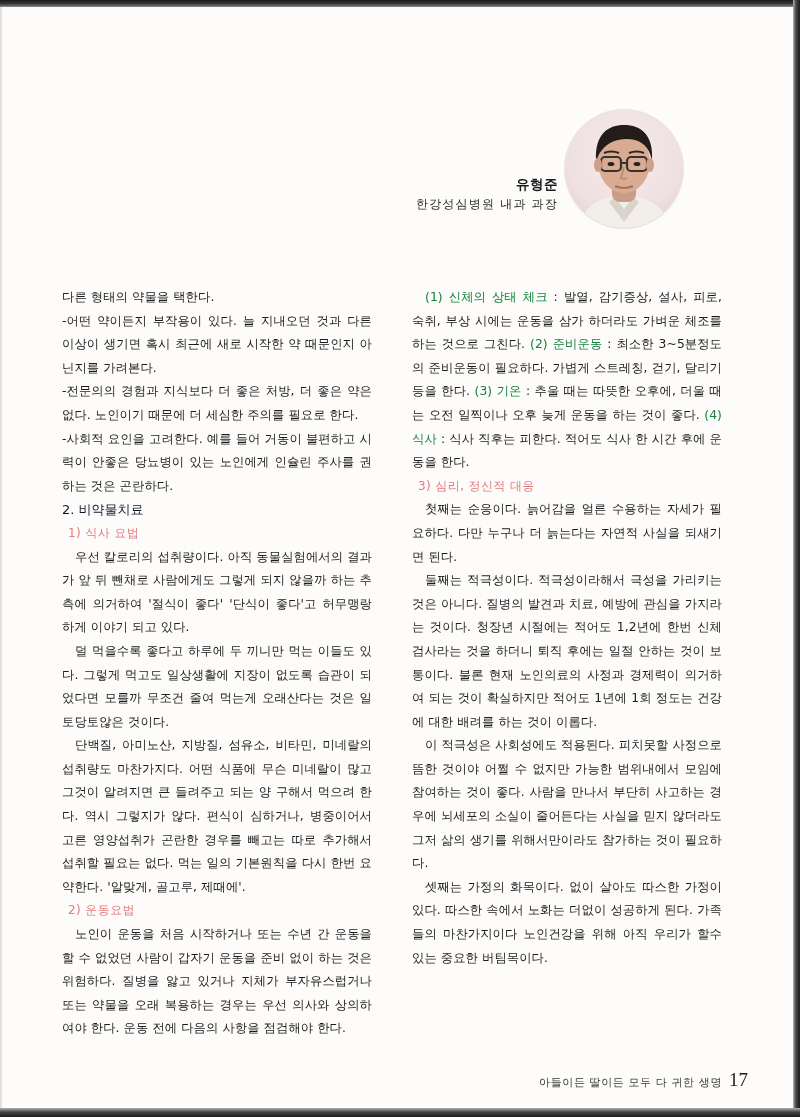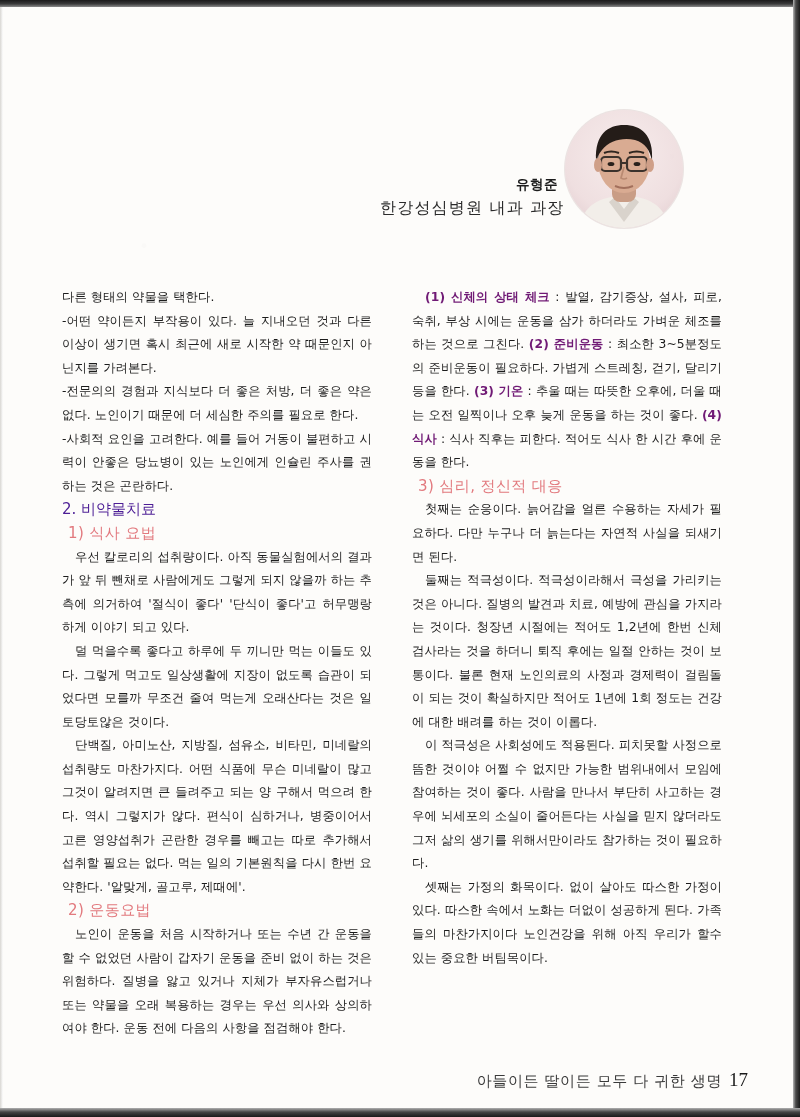--- a/index.html
+++ b/index.html
@@ -71,21 +71,21 @@
     text-align: right;
   }
   .byline-name {
     font-size: 13.5px;
     font-weight: bold;
     color: #1d1d1d;
     letter-spacing: 0.5px;
     line-height: 1.5;
   }
   .byline-affil {
-    font-size: 16px;
+    font-size: 12px;
     color: #2a2a2a;
     letter-spacing: 1.2px;
     line-height: 1.8;
     white-space: nowrap;
   }
 
   
   .col {
     position: absolute;
     top: 286px;
@@ -101,46 +101,46 @@
     text-align: justify;
     text-justify: inter-character;
     margin: 0 0 0 0;
     word-break: break-all;
     letter-spacing: 0.1px;
   }
   .para.indent { text-indent: 13px; }
   .para.hang  { text-indent: 0; }
 
   .head-num {
-    font-size: 15px;
+    font-size: 13px;
     line-height: 23.6px;
-    color: #4c1d95;
+    color: #0f172a;
     margin: 0;
   }
   .head-red {
-    font-size: 15px;
+    font-size: 12px;
     line-height: 23.6px;
     color: #e2797e;
     margin: 0;
     text-indent: 6px;
     letter-spacing: 0.4px;
   }
-  .b { font-weight: bold; color: #701a75; }
+  .b { font-weight: normal; color: #15803d; }
 
   
   .footer {
     position: absolute;
     bottom: 26px;
     right: 52px;
     display: flex;
     align-items: baseline;
     gap: 7px;
   }
   .footer-text {
-    font-size: 15px;
+    font-size: 11px;
     color: #3a3a3a;
     letter-spacing: 0.6px;
   }
   .footer-page {
     font-size: 19px;
     color: #1a1a1a;
     font-family: "Liberation Serif", "DejaVu Serif", serif;
   }
 
   
@@ -223,21 +223,21 @@
       <p class="para indent">우선 칼로리의 섭취량이다. 아직 동물실험에서의 결과가 앞 뒤 뺀채로 사람에게도 그렇게 되지 않을까 하는 추측에 의거하여 '절식이 좋다' '단식이 좋다'고 허무맹랑하게 이야기 되고 있다.</p>
       <p class="para indent">덜 먹을수록 좋다고 하루에 두 끼니만 먹는 이들도 있다. 그렇게 먹고도 일상생활에 지장이 없도록 습관이 되었다면 모를까 무조건 줄여 먹는게 오래산다는 것은 일토당토않은 것이다.</p>
       <p class="para indent">단백질, 아미노산, 지방질, 섬유소, 비타민, 미네랄의 섭취량도 마찬가지다. 어떤 식품에 무슨 미네랄이 많고 그것이 알려지면 큰 들려주고 되는 양 구해서 먹으려 한다. 역시 그렇지가 않다. 편식이 심하거나, 병중이어서 고른 영양섭취가 곤란한 경우를 빼고는 따로 추가해서 섭취할 필요는 없다. 먹는 일의 기본원칙을 다시 한번 요약한다. '알맞게, 골고루, 제때에'.</p>
       <p class="head-red">2) 운동요법</p>
       <p class="para indent">노인이 운동을 처음 시작하거나 또는 수년 간 운동을 할 수 없었던 사람이 갑자기 운동을 준비 없이 하는 것은 위험하다. 질병을 앓고 있거나 지체가 부자유스럽거나 또는 약물을 오래 복용하는 경우는 우선 의사와 상의하여야 한다. 운동 전에 다음의 사항을 점검해야 한다.</p>
     </div>
   <div class="col col-right" id="col-right">
       <p class="para indent"><span class="b">(1) 신체의 상태 체크</span><span> : 발열, 감기증상, 설사, 피로, 숙취, 부상 시에는 운동을 삼가 하더라도 가벼운 체조를 하는 것으로 그친다. </span><span class="b">(2) 준비운동</span><span> : 최소한 3~5분정도의 준비운동이 필요하다. 가볍게 스트레칭, 걷기, 달리기 등을 한다. </span><span class="b">(3) 기온</span><span> : 추울 때는 따뜻한 오후에, 더울 때는 오전 일찍이나 오후 늦게 운동을 하는 것이 좋다. </span><span class="b">(4) 식사</span><span> : 식사 직후는 피한다. 적어도 식사 한 시간 후에 운동을 한다.</span></p>
       <p class="head-red">3) 심리, 정신적 대응</p>
       <p class="para indent">첫째는 순응이다. 늙어감을 얼른 수용하는 자세가 필요하다. 다만 누구나 더 늙는다는 자연적 사실을 되새기면 된다.</p>
-      <p class="para indent">둘째는 적극성이다. 적극성이라해서 극성을 가리키는 것은 아니다. 질병의 발견과 치료, 예방에 관심을 가지라는 것이다. 청장년 시절에는 적어도 1,2년에 한번 신체 검사라는 것을 하더니 퇴직 후에는 일절 안하는 것이 보통이다. 불론 현재 노인의료의 사정과 경제력이 걸림돌이 되는 것이 확실하지만 적어도 1년에 1회 정도는 건강에 대한 배려를 하는 것이 이롭다.</p>
+      <p class="para indent">둘째는 적극성이다. 적극성이라해서 극성을 가리키는 것은 아니다. 질병의 발견과 치료, 예방에 관심을 가지라는 것이다. 청장년 시절에는 적어도 1,2년에 한번 신체 검사라는 것을 하더니 퇴직 후에는 일절 안하는 것이 보통이다. 불론 현재 노인의료의 사정과 경제력이 의거하여 되는 것이 확실하지만 적어도 1년에 1회 정도는 건강에 대한 배려를 하는 것이 이롭다.</p>
       <p class="para indent">이 적극성은 사회성에도 적용된다. 피치못할 사정으로 뜸한 것이야 어쩔 수 없지만 가능한 범위내에서 모임에 참여하는 것이 좋다. 사람을 만나서 부단히 사고하는 경우에 뇌세포의 소실이 줄어든다는 사실을 믿지 않더라도 그저 삶의 생기를 위해서만이라도 참가하는 것이 필요하다.</p>
       <p class="para indent">셋째는 가정의 화목이다. 없이 살아도 따스한 가정이 있다. 따스한 속에서 노화는 더없이 성공하게 된다. 가족들의 마찬가지이다 노인건강을 위해 아직 우리가 할수 있는 중요한 버팀목이다.</p>
     </div>
 
   <div class="footer">
     <span class="footer-text">아들이든 딸이든 모두 다 귀한 생명</span>
     <span class="footer-page">17</span>
   </div>
 
   <div class="grain"></div>

